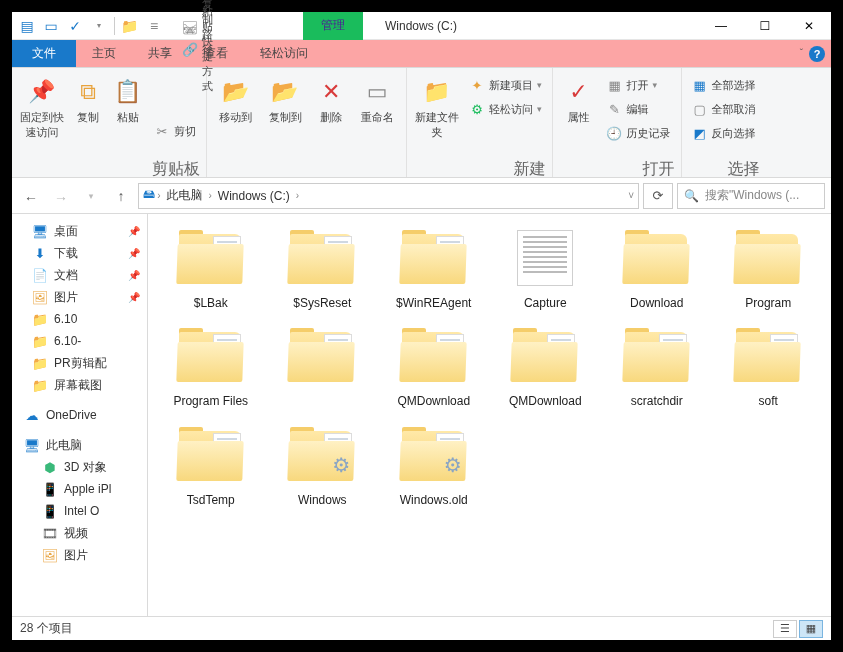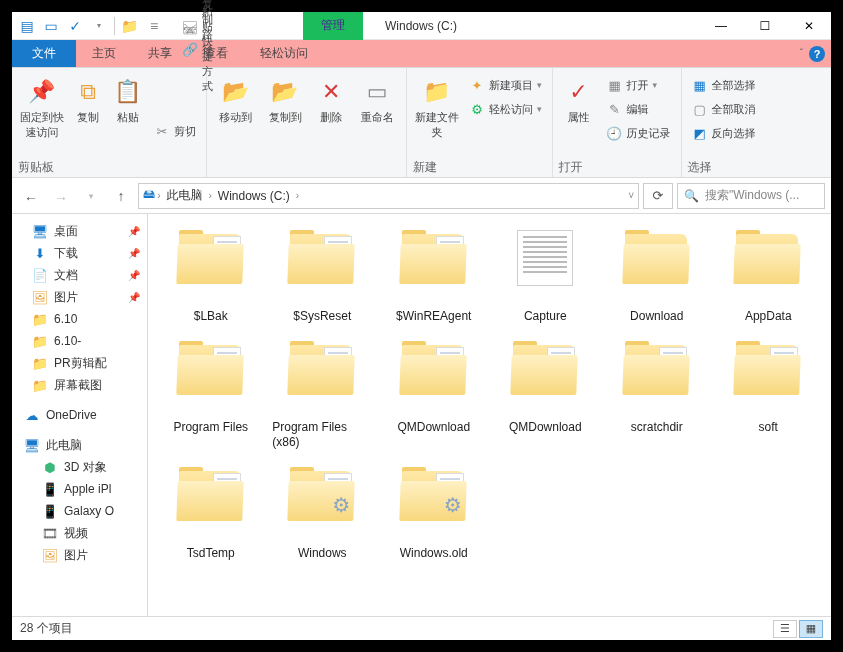--- a/index.html
+++ b/index.html
@@ -22,21 +22,21 @@
 .menutab.file { background: #1979ca; color: #fff; padding: 0 20px; }
 .menutab.drive { font-size: 12px; }
 .menurow-right { margin-left: auto; display: flex; align-items: center; padding-right: 6px; gap: 6px; }
 .expand-caret { font-size: 10px; color: #555; }
 .help-icon { width: 16px; height: 16px; border-radius: 50%; background: #1979ca; color: #fff; display: flex; align-items: center; justify-content: center; font-size: 11px; font-weight: bold; }
 
 
 .ribbon { height: 110px; background: #f5f6f7; border-bottom: 1px solid #dadada; display: flex; }
 .rgroup { border-right: 1px solid #e1e1e1; display: flex; flex-direction: column; padding: 4px 6px 2px; }
 .rgroup-body { flex: 1; display: flex; align-items: flex-start; gap: 4px; }
-.rgroup-label { font-size: 12px; color: #666; text-align: left; height: 16px; }
+.rgroup-label { font-size: 16px; color: #666; text-align: right; height: 16px; }
 .rbtn-big { width: 48px; height: 86px; display: flex; flex-direction: column; align-items: center; justify-content: flex-start; padding-top: 4px; font-size: 11px; color: #444; gap: 2px; text-align: center; }
 .rbtn-big .ico { width: 32px; height: 32px; display: flex; align-items: center; justify-content: center; font-size: 22px; }
 .rbtn-col { display: flex; flex-direction: column; gap: 2px; padding-top: 2px; }
 .rbtn-small { height: 22px; display: flex; align-items: center; gap: 4px; font-size: 11px; color: #444; padding: 0 4px; }
 .rbtn-small .ico { width: 16px; height: 16px; display: flex; align-items: center; justify-content: center; font-size: 13px; }
 
 
 .navbar { height: 36px; display: flex; align-items: center; padding: 0 6px; gap: 4px; border-bottom: 1px solid #dadada; }
 .navbtn { width: 26px; height: 26px; display: flex; align-items: center; justify-content: center; color: #555; font-size: 14px; }
 .navbtn.disabled { color: #bbb; }
@@ -50,21 +50,21 @@
 .bodysplit { flex: 1; display: flex; overflow: hidden; }
 .navpane { width: 136px; border-right: 1px solid #dadada; overflow-y: auto; padding: 6px 0; font-size: 12px; }
 .navrow { height: 22px; display: flex; align-items: center; padding-left: 20px; gap: 6px; color: #333; white-space: nowrap; overflow: hidden; }
 .navrow.sub { padding-left: 30px; }
 .navrow .pin { margin-left: auto; margin-right: 6px; color: #777; font-size: 10px; }
 .navrow .nico { width: 16px; height: 16px; display: flex; align-items: center; justify-content: center; font-size: 13px; }
 .navspacer { height: 8px; }
 
 .content { flex: 1; overflow: auto; padding: 16px 10px; }
 .grid { display: grid; grid-template-columns: repeat(6, 1fr); gap: 18px 6px; }
-.item { display: flex; flex-direction: column; align-items: center; gap: 23px; }
+.item { display: flex; flex-direction: column; align-items: center; gap: 10px; text-align: center; }
 .foldericon { width: 72px; height: 56px; position: relative; }
 .fold-back { position: absolute; left: 4px; top: 4px; width: 62px; height: 48px; background: linear-gradient(#ffe9a8, #f5cd6a); border-radius: 2px 6px 2px 2px; }
 .fold-tab { position: absolute; left: 4px; top: 0; width: 24px; height: 10px; background: #f5cd6a; border-radius: 2px 2px 0 0; }
 .fold-front { position: absolute; left: 2px; bottom: 2px; width: 66px; height: 40px; background: linear-gradient(#fff1c4, #f8d87d); border-radius: 2px; transform: skewX(-2deg); }
 .fold-paper { position: absolute; right: 6px; top: 6px; width: 28px; height: 44px; background: #fff; border: 1px solid #dcdcdc; }
 .fold-paper::before { content: ""; position: absolute; left: 3px; top: 4px; right: 3px; height: 2px; background: #cfd8e2; box-shadow: 0 5px 0 #cfd8e2, 0 10px 0 #cfd8e2, 0 15px 0 #cfd8e2, 0 20px 0 #cfd8e2, 0 25px 0 #cfd8e2; }
 .gears-ico { position: absolute; right: 8px; bottom: 6px; font-size: 20px; color: #8aa5c4; }
 .docicon { width: 56px; height: 56px; background: #fff; border: 1px solid #cfcfcf; position: relative; }
 .docicon::before { content: ""; position: absolute; left: 5px; top: 5px; right: 5px; height: 2px; background: #bbb; box-shadow: 0 5px 0 #bbb, 0 10px 0 #bbb, 0 15px 0 #bbb, 0 20px 0 #bbb, 0 25px 0 #bbb, 0 30px 0 #bbb, 0 35px 0 #bbb; }
 .itemname { font-size: 12px; color: #222; max-width: 100px; word-break: break-word; line-height: 1.2; }
@@ -314,21 +314,21 @@
       <div class="navrow sub">
           <span class="nico" style="color:#3ab97a;">⬢</span>
           <span>3D 对象</span>
         </div>
       <div class="navrow sub">
           <span class="nico gray">📱</span>
           <span>Apple iPl</span>
         </div>
       <div class="navrow sub">
           <span class="nico gray">📱</span>
-          <span>Galaxy O</span>
+          <span>Intel O</span>
         </div>
       <div class="navrow sub">
           <span class="nico" style="color:#555;">🎞</span>
           <span>视频</span>
         </div>
       <div class="navrow sub">
           <span class="nico orange">🖼</span>
           <span>图片</span>
         </div>
     </div>
@@ -373,39 +373,38 @@
               <div class="fold-front"></div>
             </div>
             <div class="itemname">Download</div>
           </div>
           <div class="item">
             <div class="foldericon plain">
               <div class="fold-tab"></div>
               <div class="fold-back"></div>
               <div class="fold-front"></div>
             </div>
-            <div class="itemname">AppData</div>
+            <div class="itemname">Program</div>
           </div>
           <div class="item">
             <div class="foldericon">
               <div class="fold-tab"></div>
               <div class="fold-back"></div>
               <div class="fold-paper"></div>
               <div class="fold-front"></div>
             </div>
             <div class="itemname">Program Files</div>
           </div>
           <div class="item">
             <div class="foldericon">
               <div class="fold-tab"></div>
               <div class="fold-back"></div>
               <div class="fold-paper"></div>
               <div class="fold-front"></div>
             </div>
-            <div class="itemname">Program Files (x86)</div>
           </div>
           <div class="item">
             <div class="foldericon">
               <div class="fold-tab"></div>
               <div class="fold-back"></div>
               <div class="fold-paper"></div>
               <div class="fold-front"></div>
             </div>
             <div class="itemname">QMDownload</div>
           </div>

